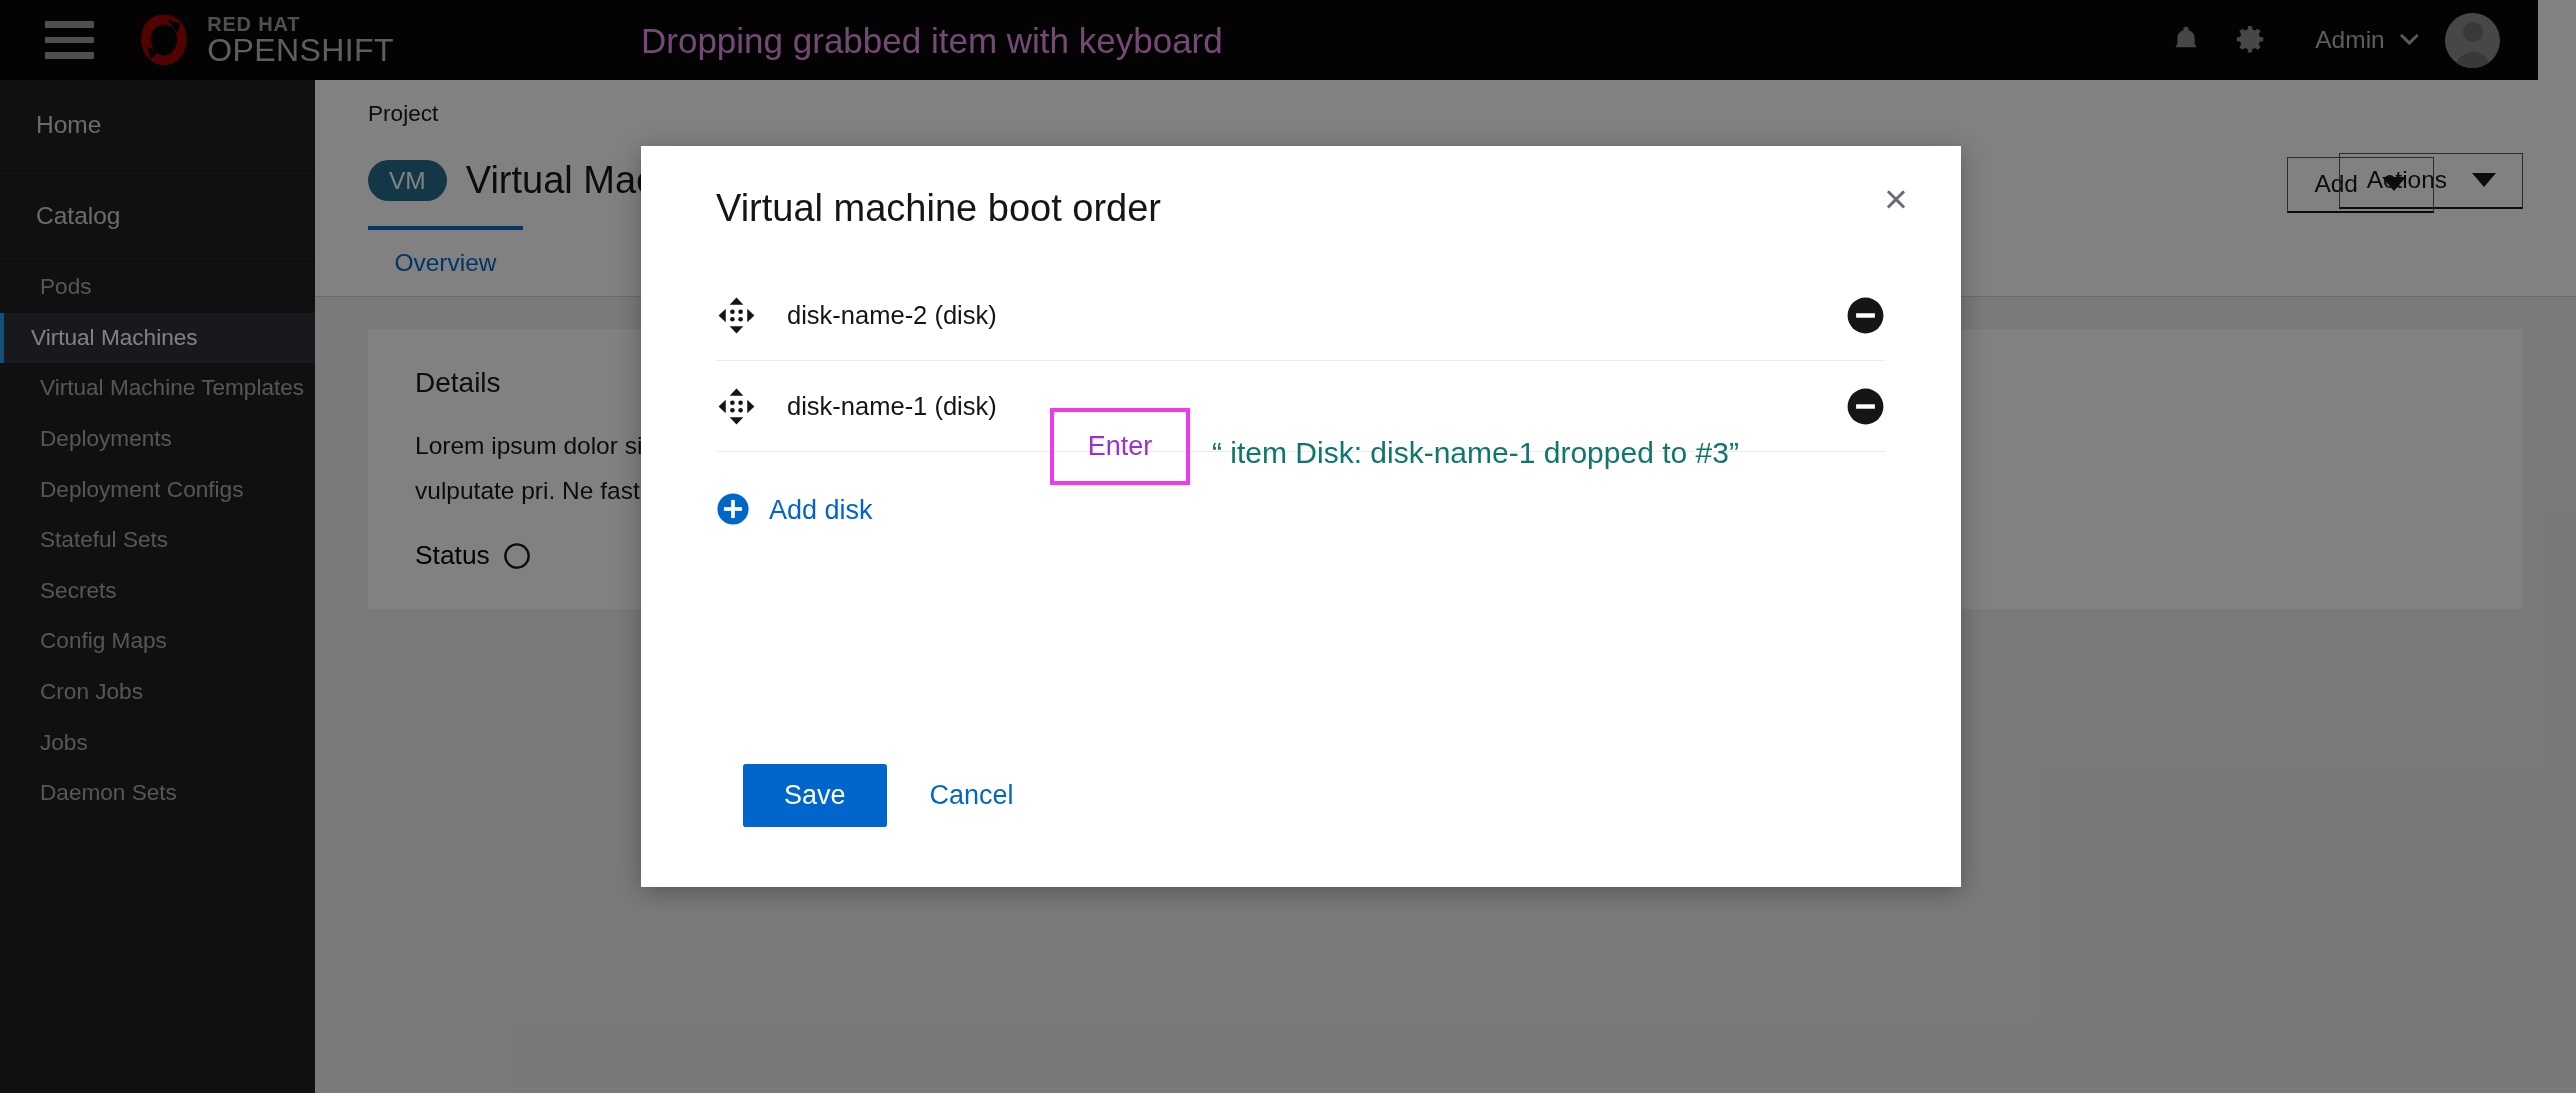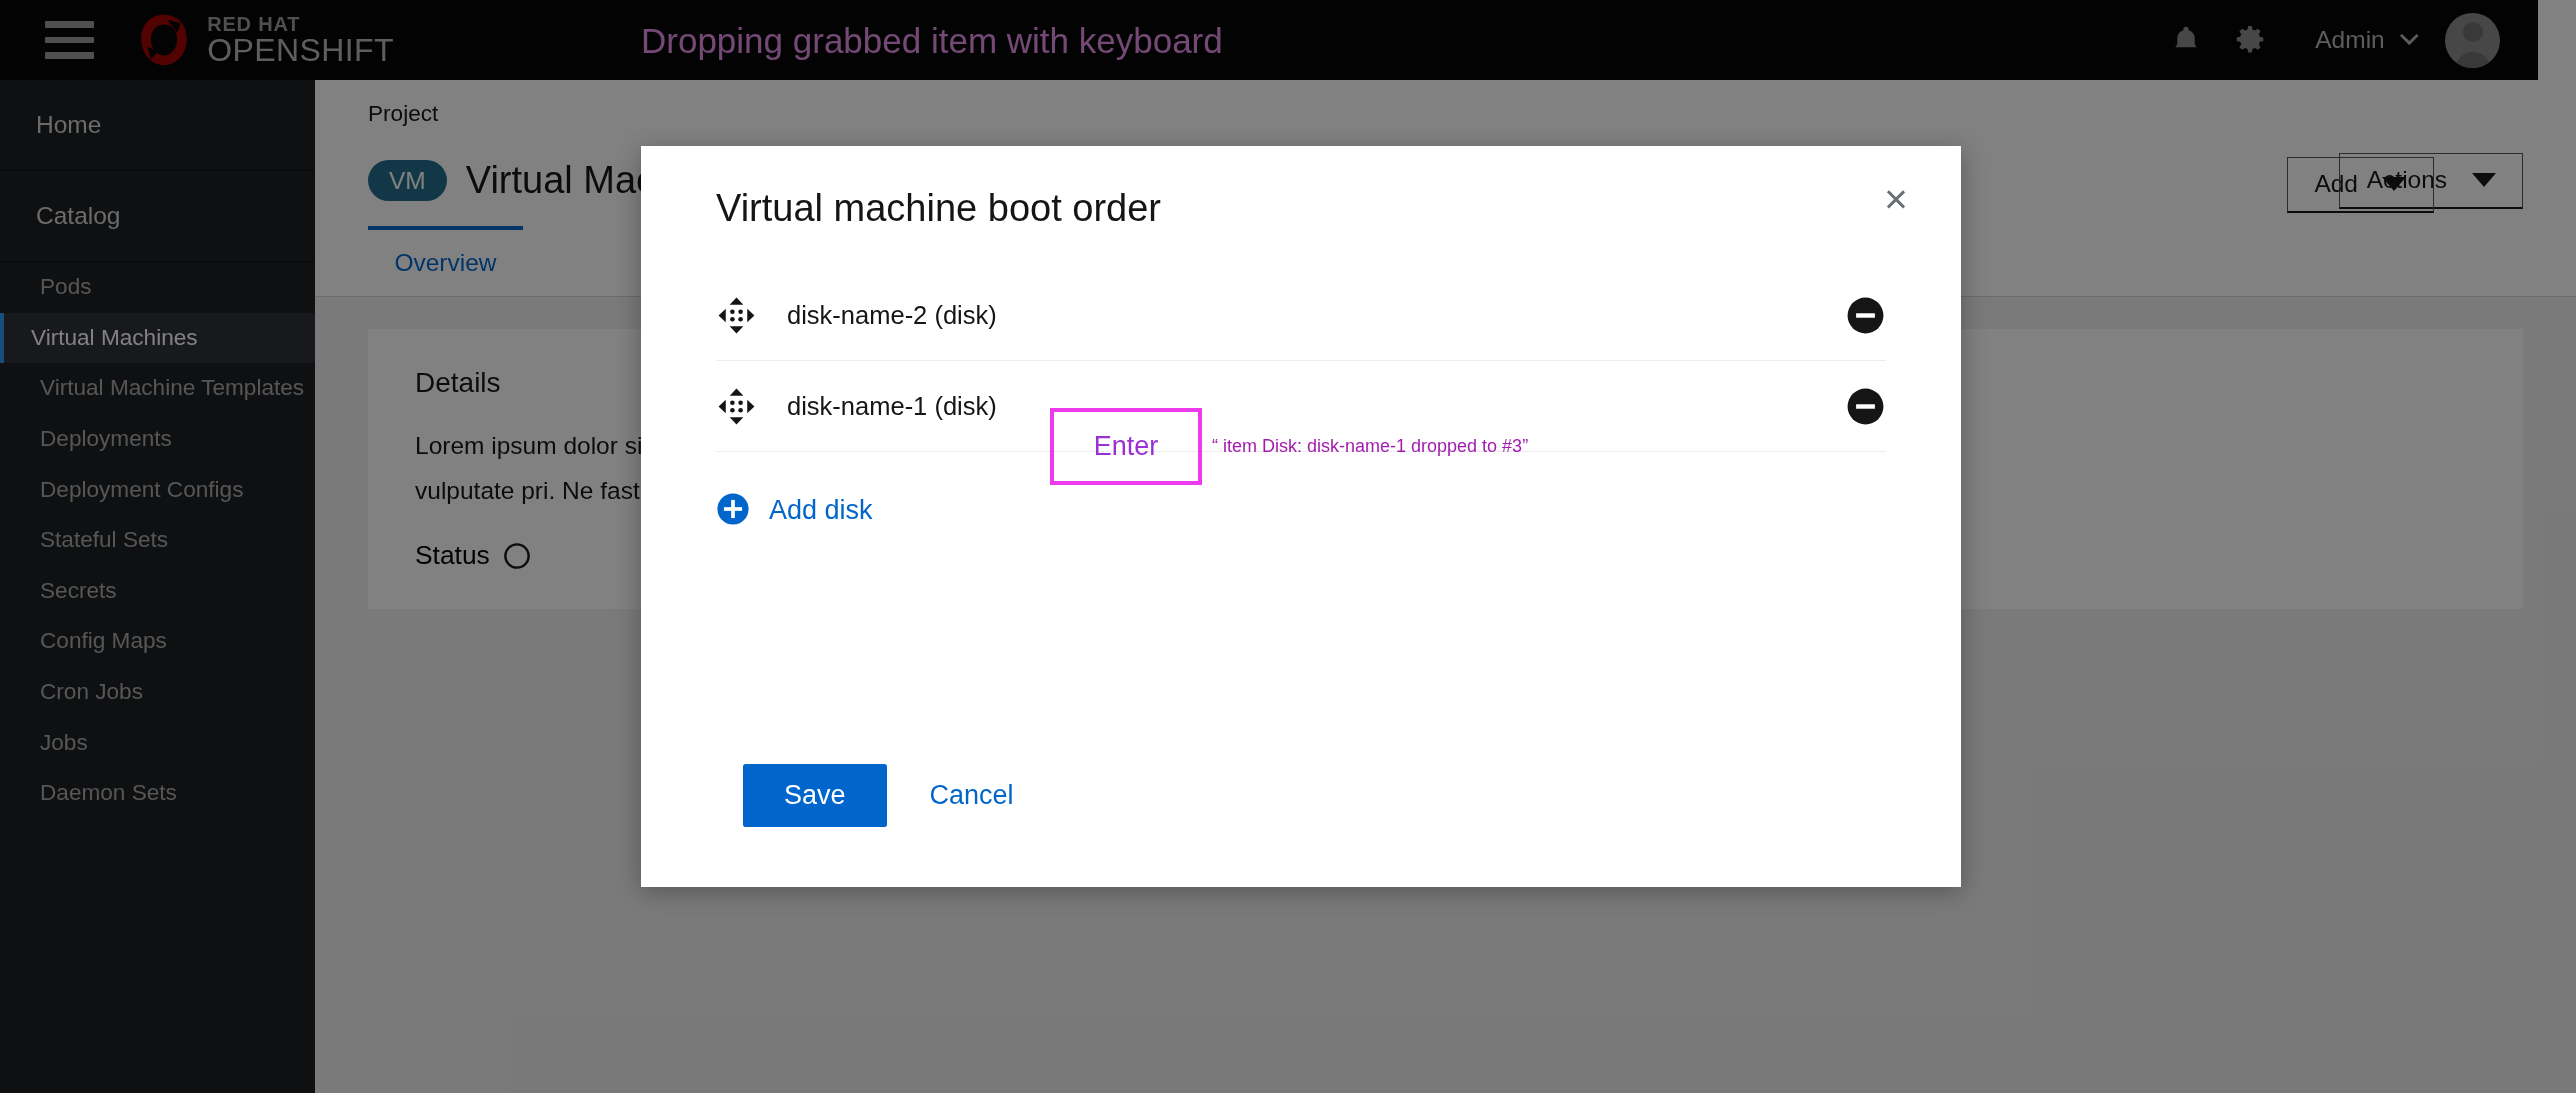--- a/index.html
+++ b/index.html
@@ -281,33 +281,33 @@
   .btn-link {
     background: none; border: none; color: #06c;
     font-size: 27px; cursor: pointer; padding: 16px 15px;
     font-family: "Liberation Sans", sans-serif;
   }
 
   
   .key-box {
     position: absolute;
     left: 1050px; top: 408px;
-    width: 152px; height: 77px;
+    width: 140px; height: 77px;
     border: 4.7px solid #ec3aec;
     background: transparent;
     display: flex; align-items: center; justify-content: center;
     z-index: 30;
   }
   .key-box-label {
     font-size: 27px; color: #9b2fd6;
   }
   .annotation-text {
     position: absolute;
     left: 1212px; top: 436px;
-    font-size: 18px; color: #a21caf;
+    font-size: 30px; color: #0f766e;
     white-space: nowrap;
     z-index: 30;
   }
 </style>
 </head>
 <body>
 
 <div class="content">
 
   <div class="content-header">

